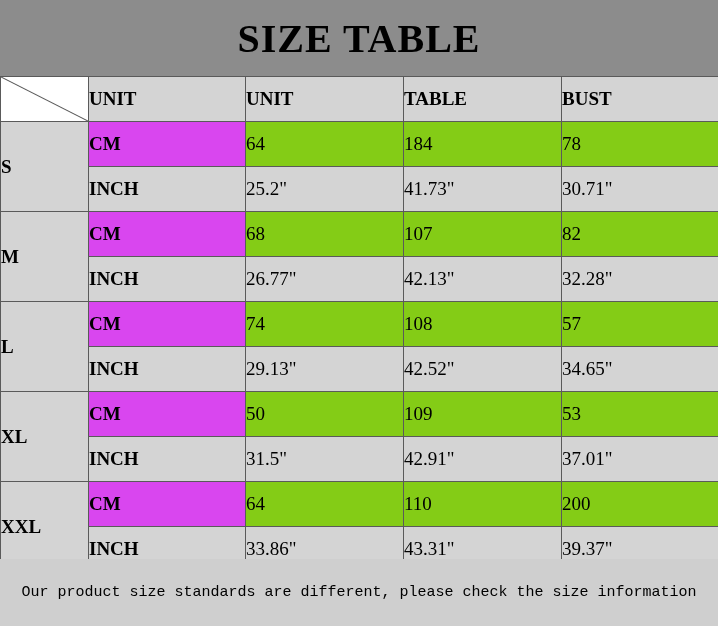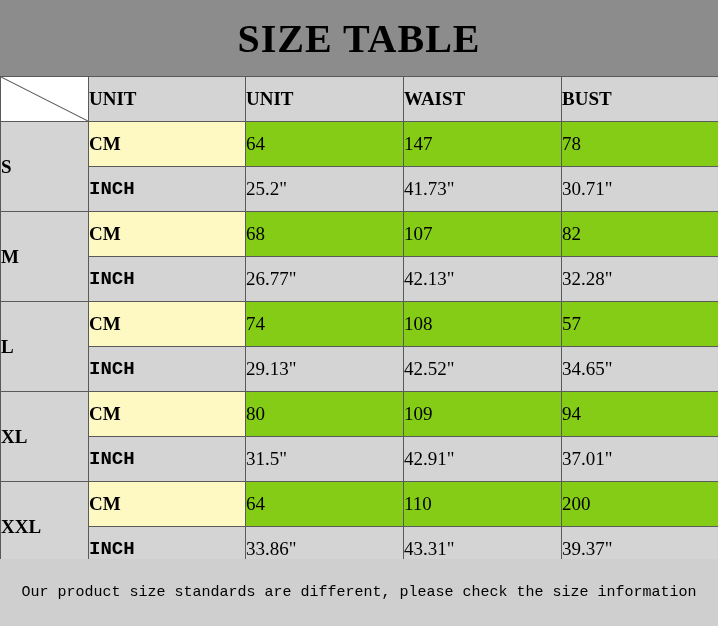--- a/index.html
+++ b/index.html
@@ -74,28 +74,27 @@
     font-size: 23px;
     height: 70px;
   }
   td.size-cell {
     background: #d4d4d4;
     font-weight: bold;
     font-size: 24px;
     width: 88px;
   }
   td.unit-cell {
-    background: #fef9c3;
+    background: #d946ef;
     font-weight: bold;
     font-size: 22px;
     width: 157px;
   }
   td.unit-cell.inch {
     background: #d4d4d4;
-    font-family: Liberation Mono, monospace;
   }
   td.val {
     background: #84cc16;
     font-size: 22px;
   }
   td.val.inch {
     background: #d4d4d4;
   }
   col.c-size { width: 88px; }
   col.c-unit { width: 157px; }
@@ -143,29 +142,29 @@
     </colgroup>
     <tbody>
       <tr>
         <td class="corner">
           <svg class="corner-svg" viewBox="0 0 88 70" preserveAspectRatio="none">
             <line x1="0" y1="0" x2="88" y2="70" stroke="#5a5a5a" stroke-width="1.5"></line>
           </svg>
         </td>
         <td class="head">UNIT</td>
         <td class="head">UNIT</td>
-        <td class="head">WAIST</td>
+        <td class="head">TABLE</td>
         <td class="head">BUST</td>
       </tr>
 
       <tr>
         <td class="size-cell" rowspan="2">S</td>
         <td class="unit-cell">CM</td>
         <td class="val">64</td>
-        <td class="val">147</td>
+        <td class="val">184</td>
         <td class="val">78</td>
       </tr>
       <tr>
         <td class="unit-cell inch">INCH</td>
         <td class="val inch">25.2"</td>
         <td class="val inch">41.73"</td>
         <td class="val inch">30.71"</td>
       </tr>
 
       <tr>
@@ -192,23 +191,23 @@
       <tr>
         <td class="unit-cell inch">INCH</td>
         <td class="val inch">29.13"</td>
         <td class="val inch">42.52"</td>
         <td class="val inch">34.65"</td>
       </tr>
 
       <tr>
         <td class="size-cell" rowspan="2">XL</td>
         <td class="unit-cell">CM</td>
-        <td class="val">80</td>
+        <td class="val">50</td>
         <td class="val">109</td>
-        <td class="val">94</td>
+        <td class="val">53</td>
       </tr>
       <tr>
         <td class="unit-cell inch">INCH</td>
         <td class="val inch">31.5"</td>
         <td class="val inch">42.91"</td>
         <td class="val inch">37.01"</td>
       </tr>
 
       <tr>
         <td class="size-cell" rowspan="2">XXL</td>

